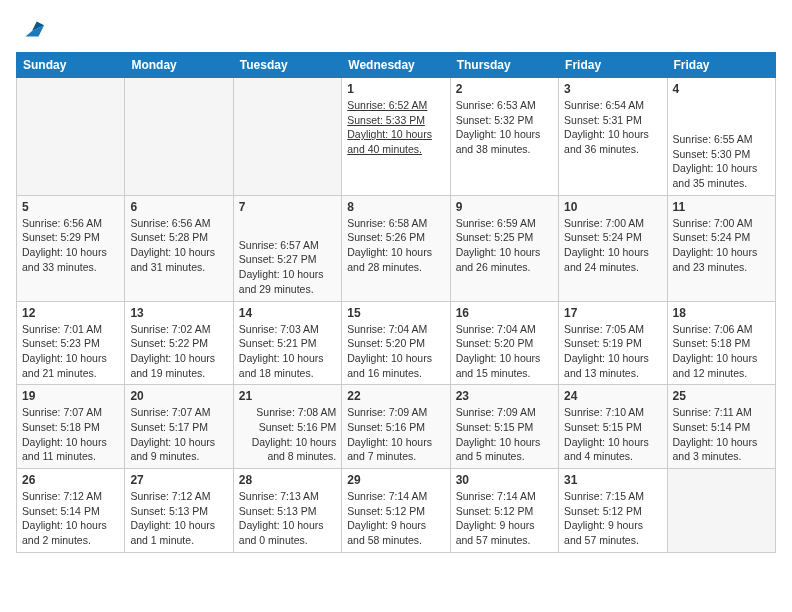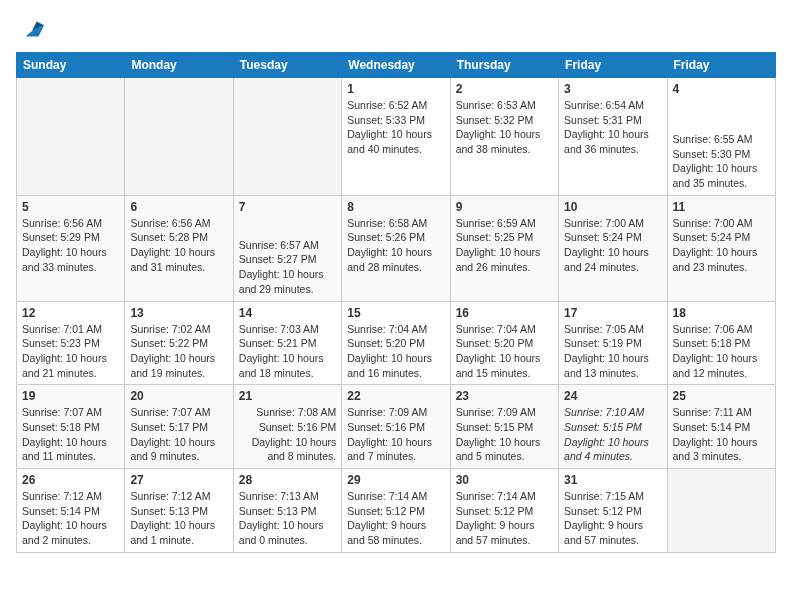--- a/index.html
+++ b/index.html
@@ -121,21 +121,21 @@
         <th>Friday</th>
       </tr>
   </thead>
   <tbody id="calendar-body">
   <tr>
         <td class="empty"></td>
         <td class="empty"></td>
         <td class="empty"></td>
         <td>
           <span class="day-number">1</span>
-          <div class="day-info" style="white-space: pre-line;">Sunrise: 6:52 AM
+          <div class="day-info" style="white-space: pre-line; text-decoration: underline;">Sunrise: 6:52 AM
 Sunset: 5:33 PM
 Daylight: 10 hours
 and 40 minutes.</div>
         </td>
         <td>
           <span class="day-number">2</span>
           <div class="day-info" style="white-space: pre-line;">Sunrise: 6:53 AM
 Sunset: 5:32 PM
 Daylight: 10 hours
 and 38 minutes.</div>
@@ -288,21 +288,21 @@
         </td>
         <td>
           <span class="day-number">23</span>
           <div class="day-info" style="white-space: pre-line;">Sunrise: 7:09 AM
 Sunset: 5:15 PM
 Daylight: 10 hours
 and 5 minutes.</div>
         </td>
         <td>
           <span class="day-number">24</span>
-          <div class="day-info" style="white-space: pre-line; font-style: italic;">Sunrise: 7:10 AM
+          <div class="day-info" style="white-space: pre-line;">Sunrise: 7:10 AM
 Sunset: 5:15 PM
 Daylight: 10 hours
 and 4 minutes.</div>
         </td>
         <td>
           <span class="day-number">25</span>
           <div class="day-info" style="white-space: pre-line;">Sunrise: 7:11 AM
 Sunset: 5:14 PM
 Daylight: 10 hours
 and 3 minutes.</div>

